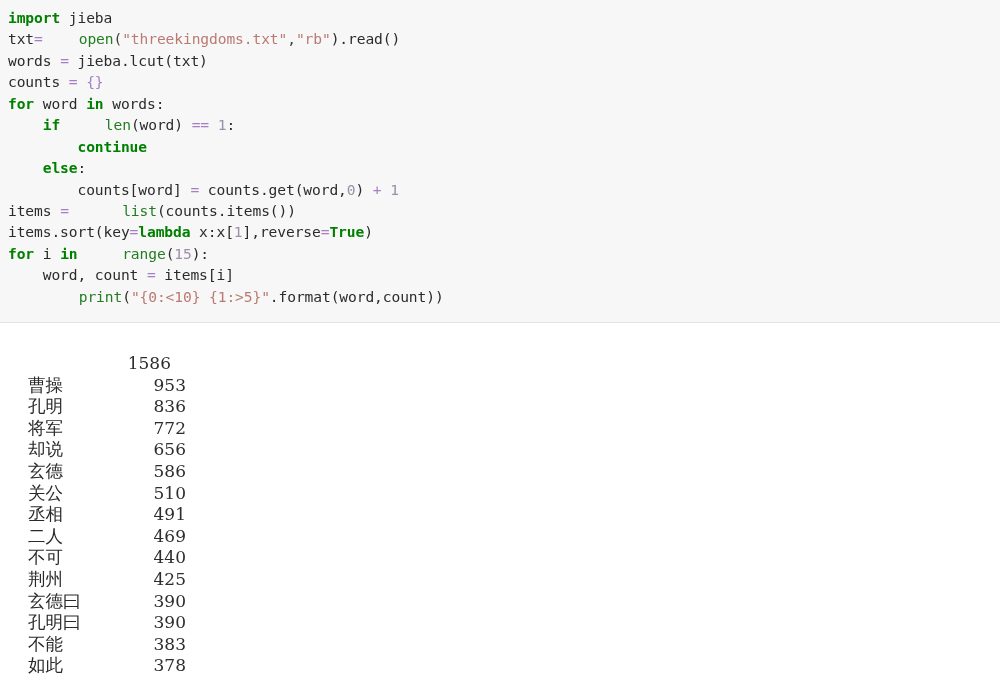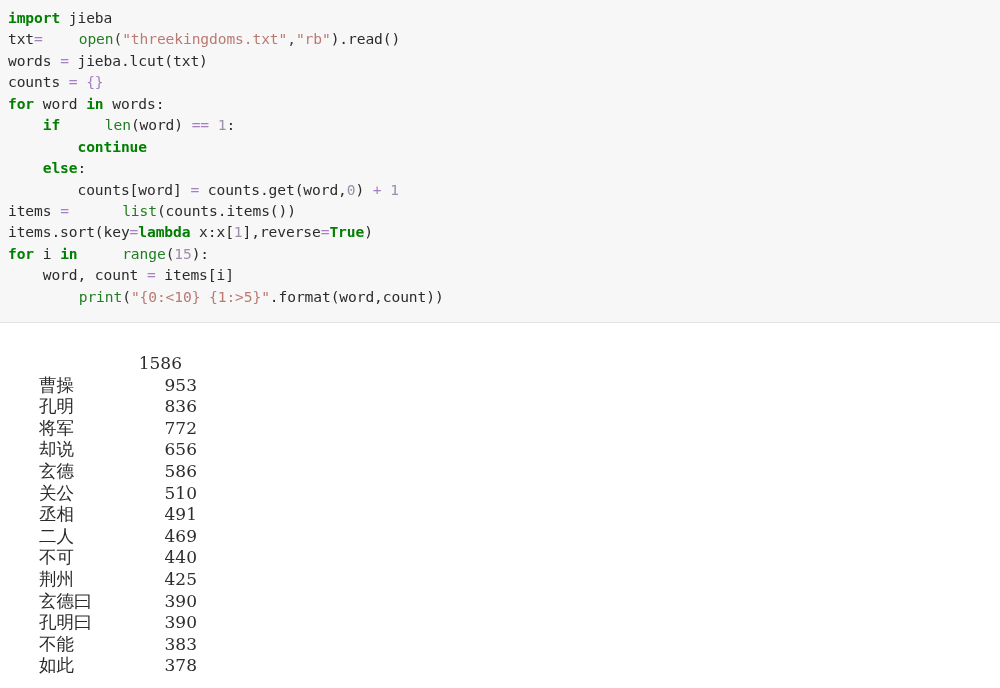--- a/index.html
+++ b/index.html
@@ -60,28 +60,28 @@
     color: #262626;
     white-space: pre;
   }
   .out-row {
     display: block;
     height: 21.6px;
     position: relative;
   }
   .out-word {
     position: absolute;
-    left: 39px;
+    left: 28px;
     top: 0;
     font-size: 17.5px;
     color: #2a2a2a;
   }
   .out-count {
     position: absolute;
-    left: 102px;
+    left: 91px;
     width: 95px;
     top: 0;
     text-align: right;
     font-size: 17px;
     color: #2d2d2d;
     font-family: "DejaVu Serif", "Liberation Serif", serif;
   }
 </style>
 </head>
 <body>

